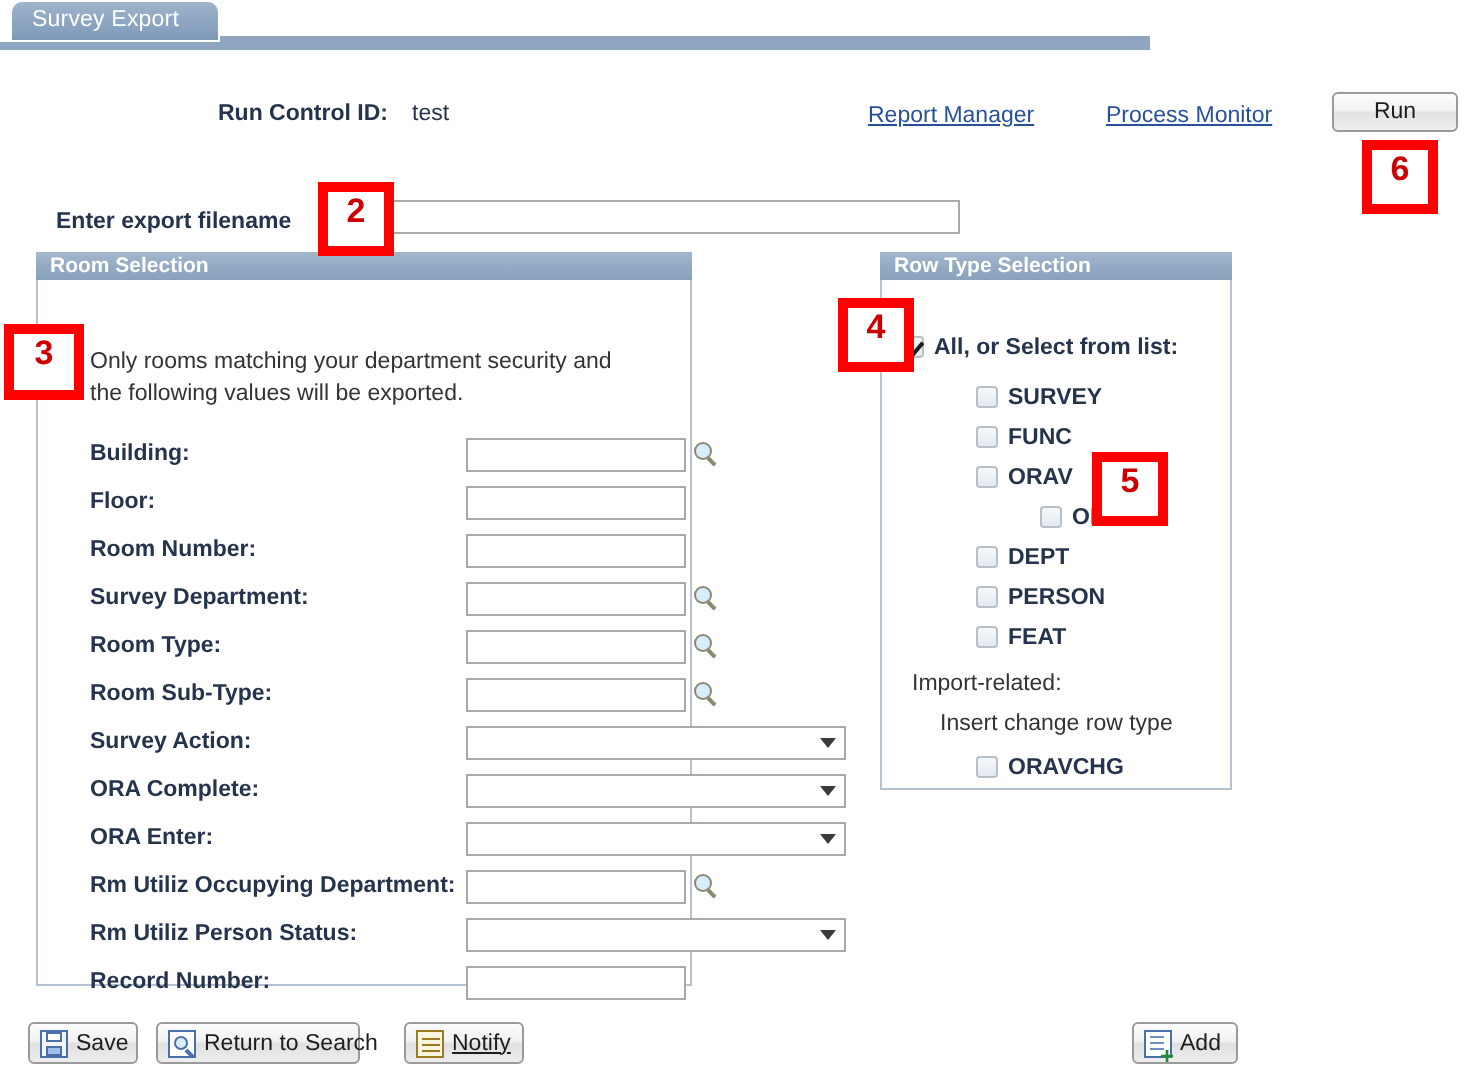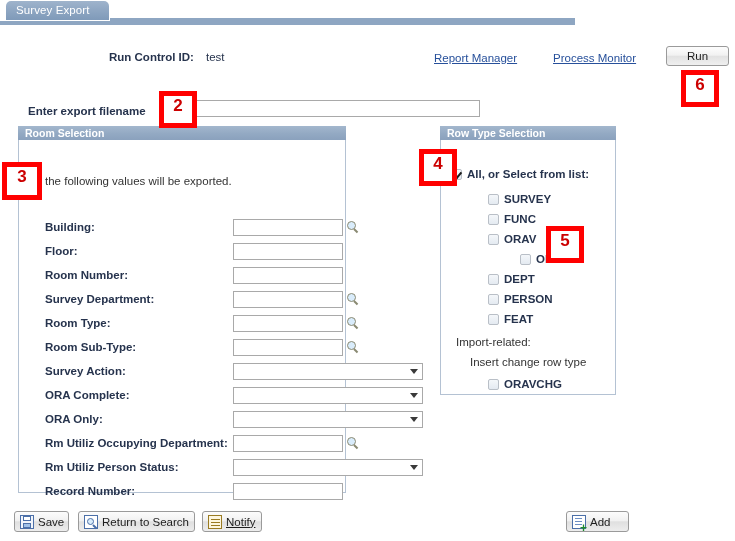--- a/index.html
+++ b/index.html
@@ -261,20 +261,21 @@
   <a class="hlink pm">Process Monitor</a>
   <div class="run-btn">Run</div>
 
   <div class="export-label">Enter export filename</div>
   <input class="export-input" type="text" value="" style="">
 
   <div class="group" id="group-room">
     <div class="group-hdr">Room Selection</div>
     <div class="group-body">
       <div class="desc">
+        <div>Only rooms matching your department security and</div>
         <div>the following values will be exported.</div>
       </div>
       <div id="room-fields">
           <div class="fld-label" style="left: 26px; top: 81px;">Building:</div>
           <input type="text" class="txt" style="left: 214px; top: 79px; width: 110px;">
           <div class="lookup" style="left: 328px; top: 81px;">
             <div class="lens"></div>
             <div class="handle"></div>
           </div>
           <div class="fld-label" style="left: 26px; top: 105px;">Floor:</div>
@@ -300,21 +301,21 @@
             <div class="handle"></div>
           </div>
           <div class="fld-label" style="left: 26px; top: 225px;">Survey Action:</div>
           <div class="sel" style="left: 214px; top: 223px; width: 190px;">
             <span class="arrow"></span>
           </div>
           <div class="fld-label" style="left: 26px; top: 249px;">ORA Complete:</div>
           <div class="sel" style="left: 214px; top: 247px; width: 190px;">
             <span class="arrow"></span>
           </div>
-          <div class="fld-label" style="left: 26px; top: 273px;">ORA Only:</div>
+          <div class="fld-label" style="left: 26px; top: 273px;">ORA Enter:</div>
           <div class="sel" style="left: 214px; top: 271px; width: 190px;">
             <span class="arrow"></span>
           </div>
           <div class="fld-label" style="left: 26px; top: 297px;">Rm Utiliz Occupying Department:</div>
           <input type="text" class="txt" style="left: 214px; top: 295px; width: 110px;">
           <div class="lookup" style="left: 328px; top: 297px;">
             <div class="lens"></div>
             <div class="handle"></div>
           </div>
           <div class="fld-label" style="left: 26px; top: 321px;">Rm Utiliz Person Status:</div>
@@ -343,29 +344,29 @@
           <div class="plaintext" style="left: 29px; top: 216px;">Insert change row type</div>
           <div class="cbrow" style="left: 47px; top: 238px;"><span class="cbox"></span><span class="cb-label alllabel">ORAVCHG</span></div>
         </div>
     </div>
   </div>
 
   <div class="tbtn" style="left:14px; top:511px; width:55px;">
     <span class="ticon ic-save"></span>
     <span class="lbl">Save</span>
   </div>
-  <div class="tbtn" style="left:78px; top:511px; width:117px;">
+  <div class="tbtn" style="left:78px; top:511px; width:102px;">
     <span class="ticon ic-search"></span>
     <span class="lbl">Return to Search</span>
   </div>
   <div class="tbtn" style="left:202px; top:511px; width:60px;text-decoration:underline;">
     <span class="ticon ic-notify"></span>
     <span class="lbl">Notify</span>
   </div>
-  <div class="tbtn" style="left:566px; top:511px; width:63px;">
+  <div class="tbtn" style="left:566px; top:511px; width:53px;">
     <span class="ticon ic-add"></span>
     <span class="lbl">Add</span>
   </div>
 
   <div class="anno" style="left:159px; top:91px;  width:38px; height:37px;">2</div>
   <div class="anno" style="left:2px;   top:162px; width:40px; height:38px;">3</div>
   <div class="anno" style="left:419px; top:149px; width:38px; height:37px;">4</div>
   <div class="anno" style="left:546px; top:226px; width:38px; height:37px;">5</div>
   <div class="anno" style="left:681px; top:70px;  width:38px; height:37px;">6</div>
 

